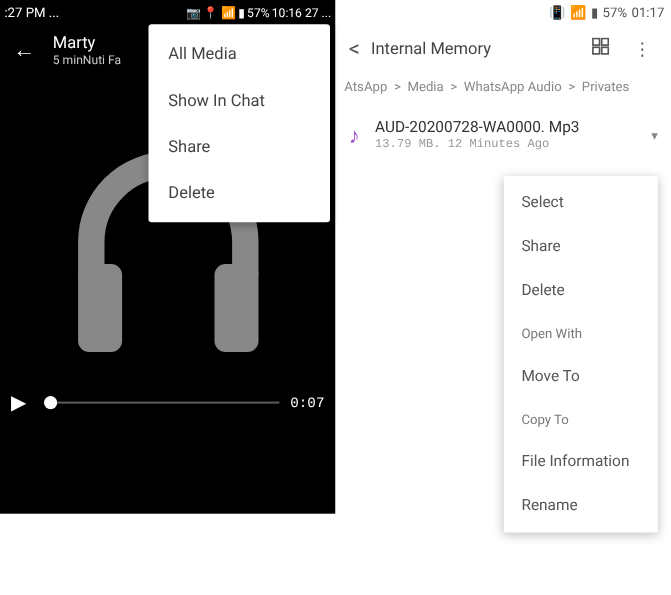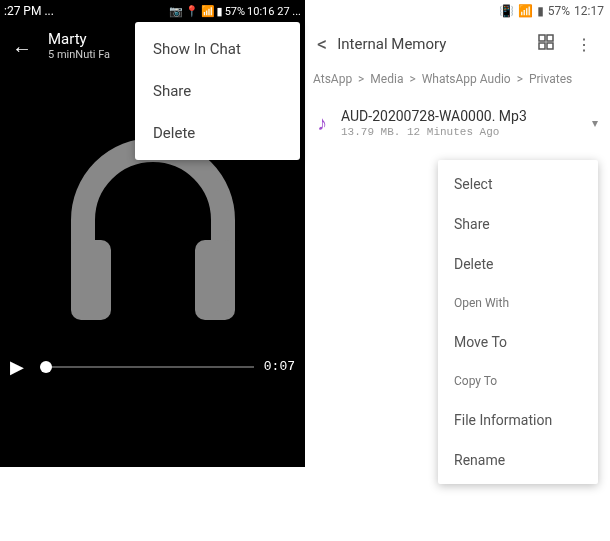--- a/index.html
+++ b/index.html
@@ -49,21 +49,21 @@
     
     
     .file-row { display: flex; align-items: center; padding: 8px 12px; gap: 14px; }
     .music-icon { color: #a050d0; font-size: 20px; }
     .file-info { flex: 1; }
     .file-name { font-size: 14px; color: #333; }
     .file-meta { font-size: 11px; color: #999; margin-top: 2px; font-family: Liberation Mono, monospace; }
     .chevron { color: #888; font-size: 12px; cursor: pointer; }
     
     
-    .right-menu { position: absolute; top: 160px; right: 12px; width: 160px; background: #fff; box-shadow: 0 2px 10px rgba(0,0,0,0.25); border-radius: 2px; padding: 4px 0; z-index: 10; }
+    .right-menu { position: absolute; top: 160px; right: 12px; width: 140px; background: #fff; box-shadow: 0 2px 10px rgba(0,0,0,0.25); border-radius: 2px; padding: 4px 0; z-index: 10; }
     .right-menu .item { padding: 12px 16px; font-size: 14px; color: #555; cursor: pointer; }
     .right-menu .item.small { font-size: 12px; color: #777; }
   </style>
 </head>
 <body>
 
 <div class="left-panel">
   <div class="status-left">
     <span class="time-frag">:27 PM ...</span>
     <span class="icons">
@@ -78,20 +78,21 @@
 
   <div class="left-header">
     <span class="back-arrow">←</span>
     <div class="left-title">
       <span class="name">Marty</span>
       <span class="sub">5 minNuti Fa</span>
     </div>
   </div>
 
   <div class="left-menu">
+    <div class="item">All Media</div>
     <div class="item">Show In Chat</div>
     <div class="item">Share</div>
     <div class="item">Delete</div>
   </div>
 
   <div class="headphones">
     <svg width="220" height="200" viewBox="0 0 220 200">
       <path d="M 40 120 L 40 90 A 70 70 0 0 1 180 90 L 180 120" stroke="#888" stroke-width="24" fill="none" stroke-linecap="butt"></path>
       <rect x="28" y="110" width="40" height="80" rx="10" fill="#888"></rect>
       <rect x="152" y="110" width="40" height="80" rx="10" fill="#888"></rect>
@@ -106,21 +107,21 @@
     <span class="time">0:07</span>
   </div>
 </div>
 
 <div class="right-panel">
   <div class="status-right">
     <span>📳</span>
     <span>📶</span>
     <span>▮</span>
     <span>57%</span>
-    <span>12:17</span>
+    <span>01:17</span>
   </div>
 
   <div class="right-header">
     <span class="right-back">&lt;</span>
     <span class="right-title">Internal Memory</span>
     <span class="grid-icon">
       <svg width="16" height="16" viewBox="0 0 16 16">
           <rect x="1" y="1" width="6" height="6" fill="none" stroke="#555" stroke-width="1.5"></rect>
           <rect x="9" y="1" width="6" height="6" fill="none" stroke="#555" stroke-width="1.5"></rect>
           <rect x="1" y="9" width="6" height="6" fill="none" stroke="#555" stroke-width="1.5"></rect>

